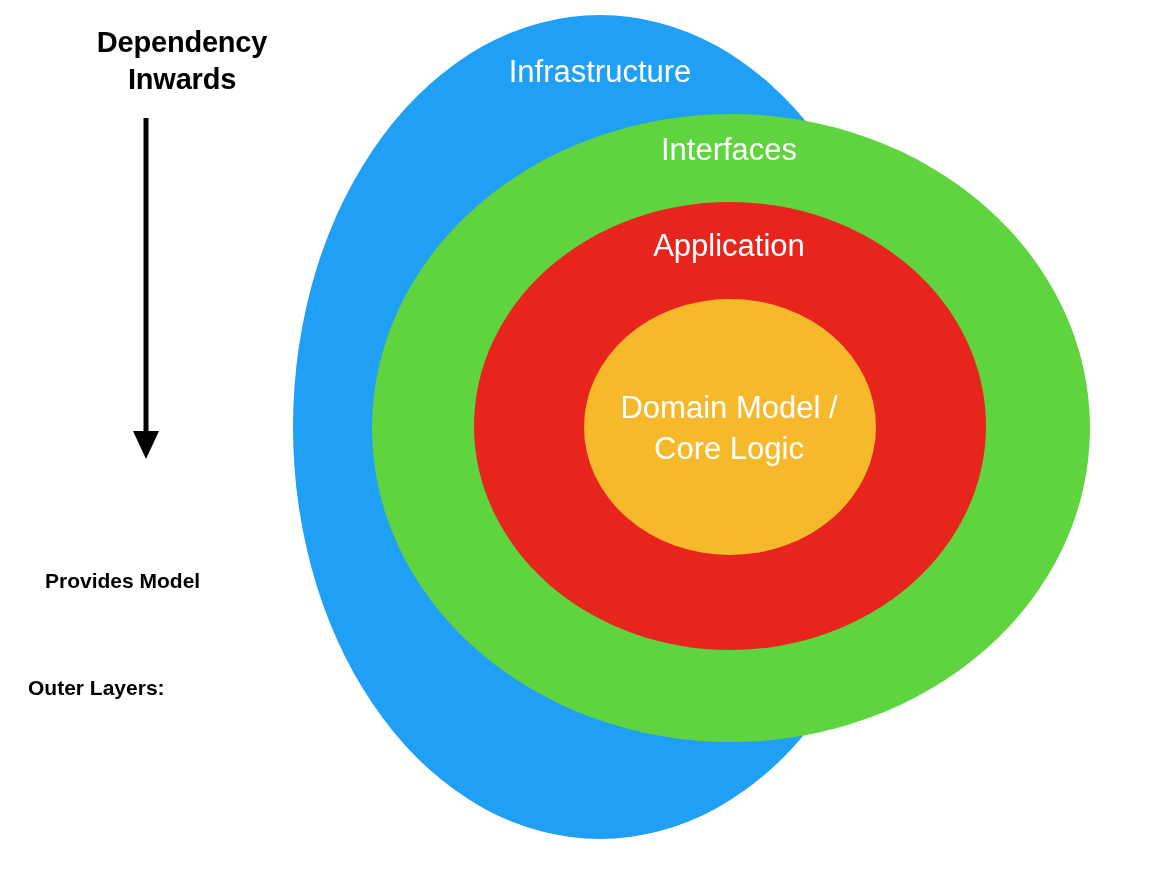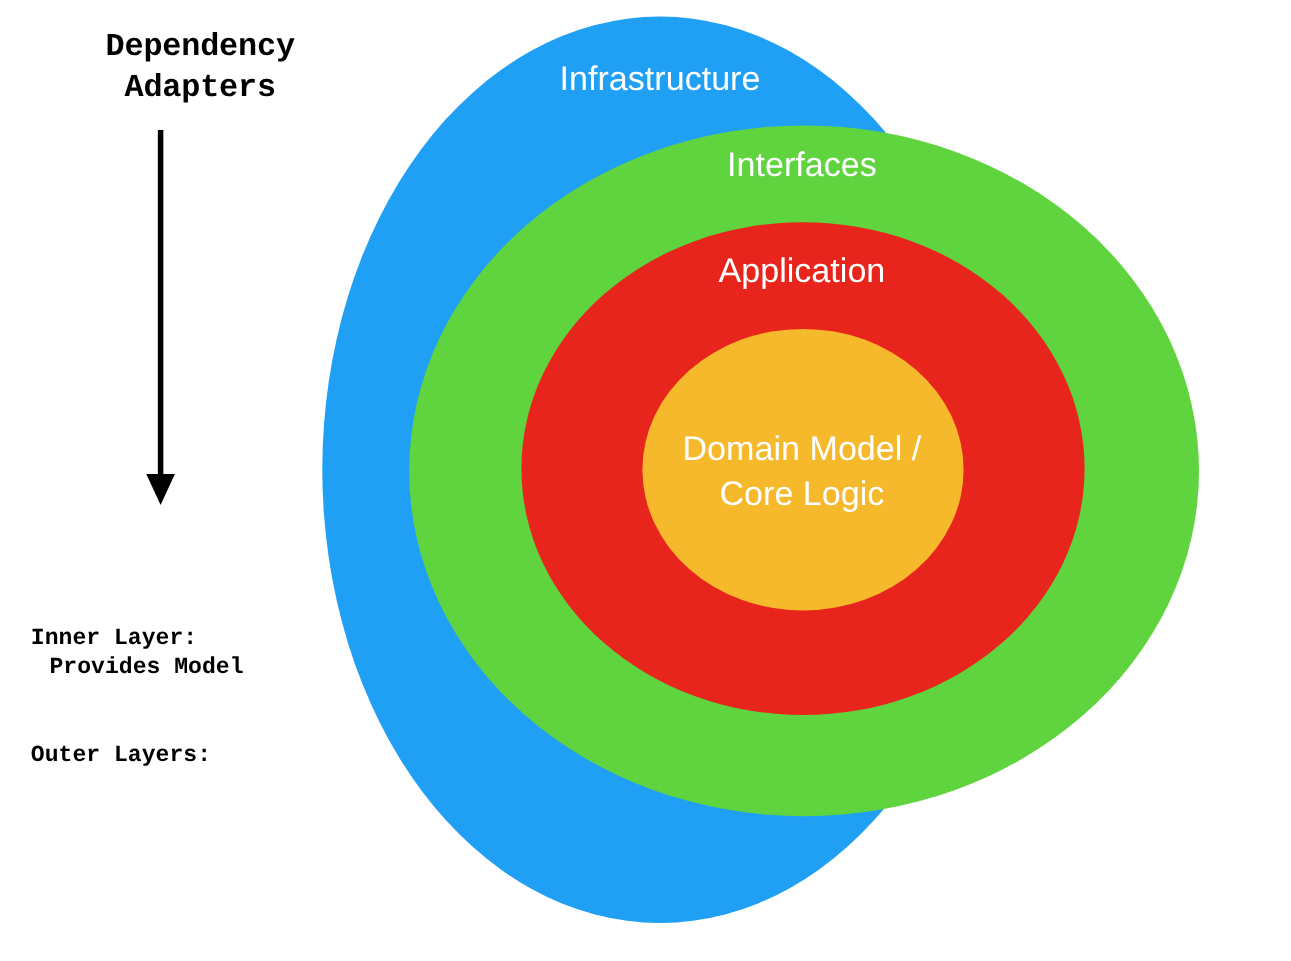--- a/index.html
+++ b/index.html
@@ -28,21 +28,21 @@
   .ring-label {
     fill: #ffffff;
     font-family: "Liberation Sans", sans-serif;
     font-weight: 400;
     text-anchor: middle;
   }
   .ring-label-lg { font-size: 31px; }
   .core-label { font-size: 31px; }
   .side-note {
     position: absolute;
-    font-family: Liberation Mono, monospace;
+    font-family: Liberation Sans, sans-serif;
     font-weight: bold;
     color: #000000;
     white-space: nowrap;
     line-height: 1.28;
   }
   #dependency-title {
     left: 62px;
     top: 24px;
     width: 240px;
     text-align: center;
@@ -90,30 +90,29 @@
 
     <text class="ring-label ring-label-lg" x="729" y="256">Application</text>
 
     <text class="ring-label core-label" x="729" y="418">Domain Model /</text>
 
     <text class="ring-label core-label" x="729" y="459">Core Logic</text>
   </svg>
 
   <div class="side-note" id="dependency-title">
     <div>Dependency</div>
-    <div>Adapters</div>
+    <div>Inwards</div>
   </div>
 
   <svg id="arrow-svg" viewBox="0 0 60 350">
     <line x1="28" y1="0" x2="28" y2="320" stroke="#000000" stroke-width="5"></line>
     <polygon points="28,341 15,313 41,313" fill="#000000"></polygon>
   </svg>
 
   <div class="side-note" id="inner-layer-note">
-    <div>Inner Layer:</div>
     <div class="note-line-2">Provides Model</div>
   </div>
 
   <div class="side-note" id="outer-layer-note">
     <div>Outer Layers:</div>
   </div>
 
 </div>
 
 </body></html>

